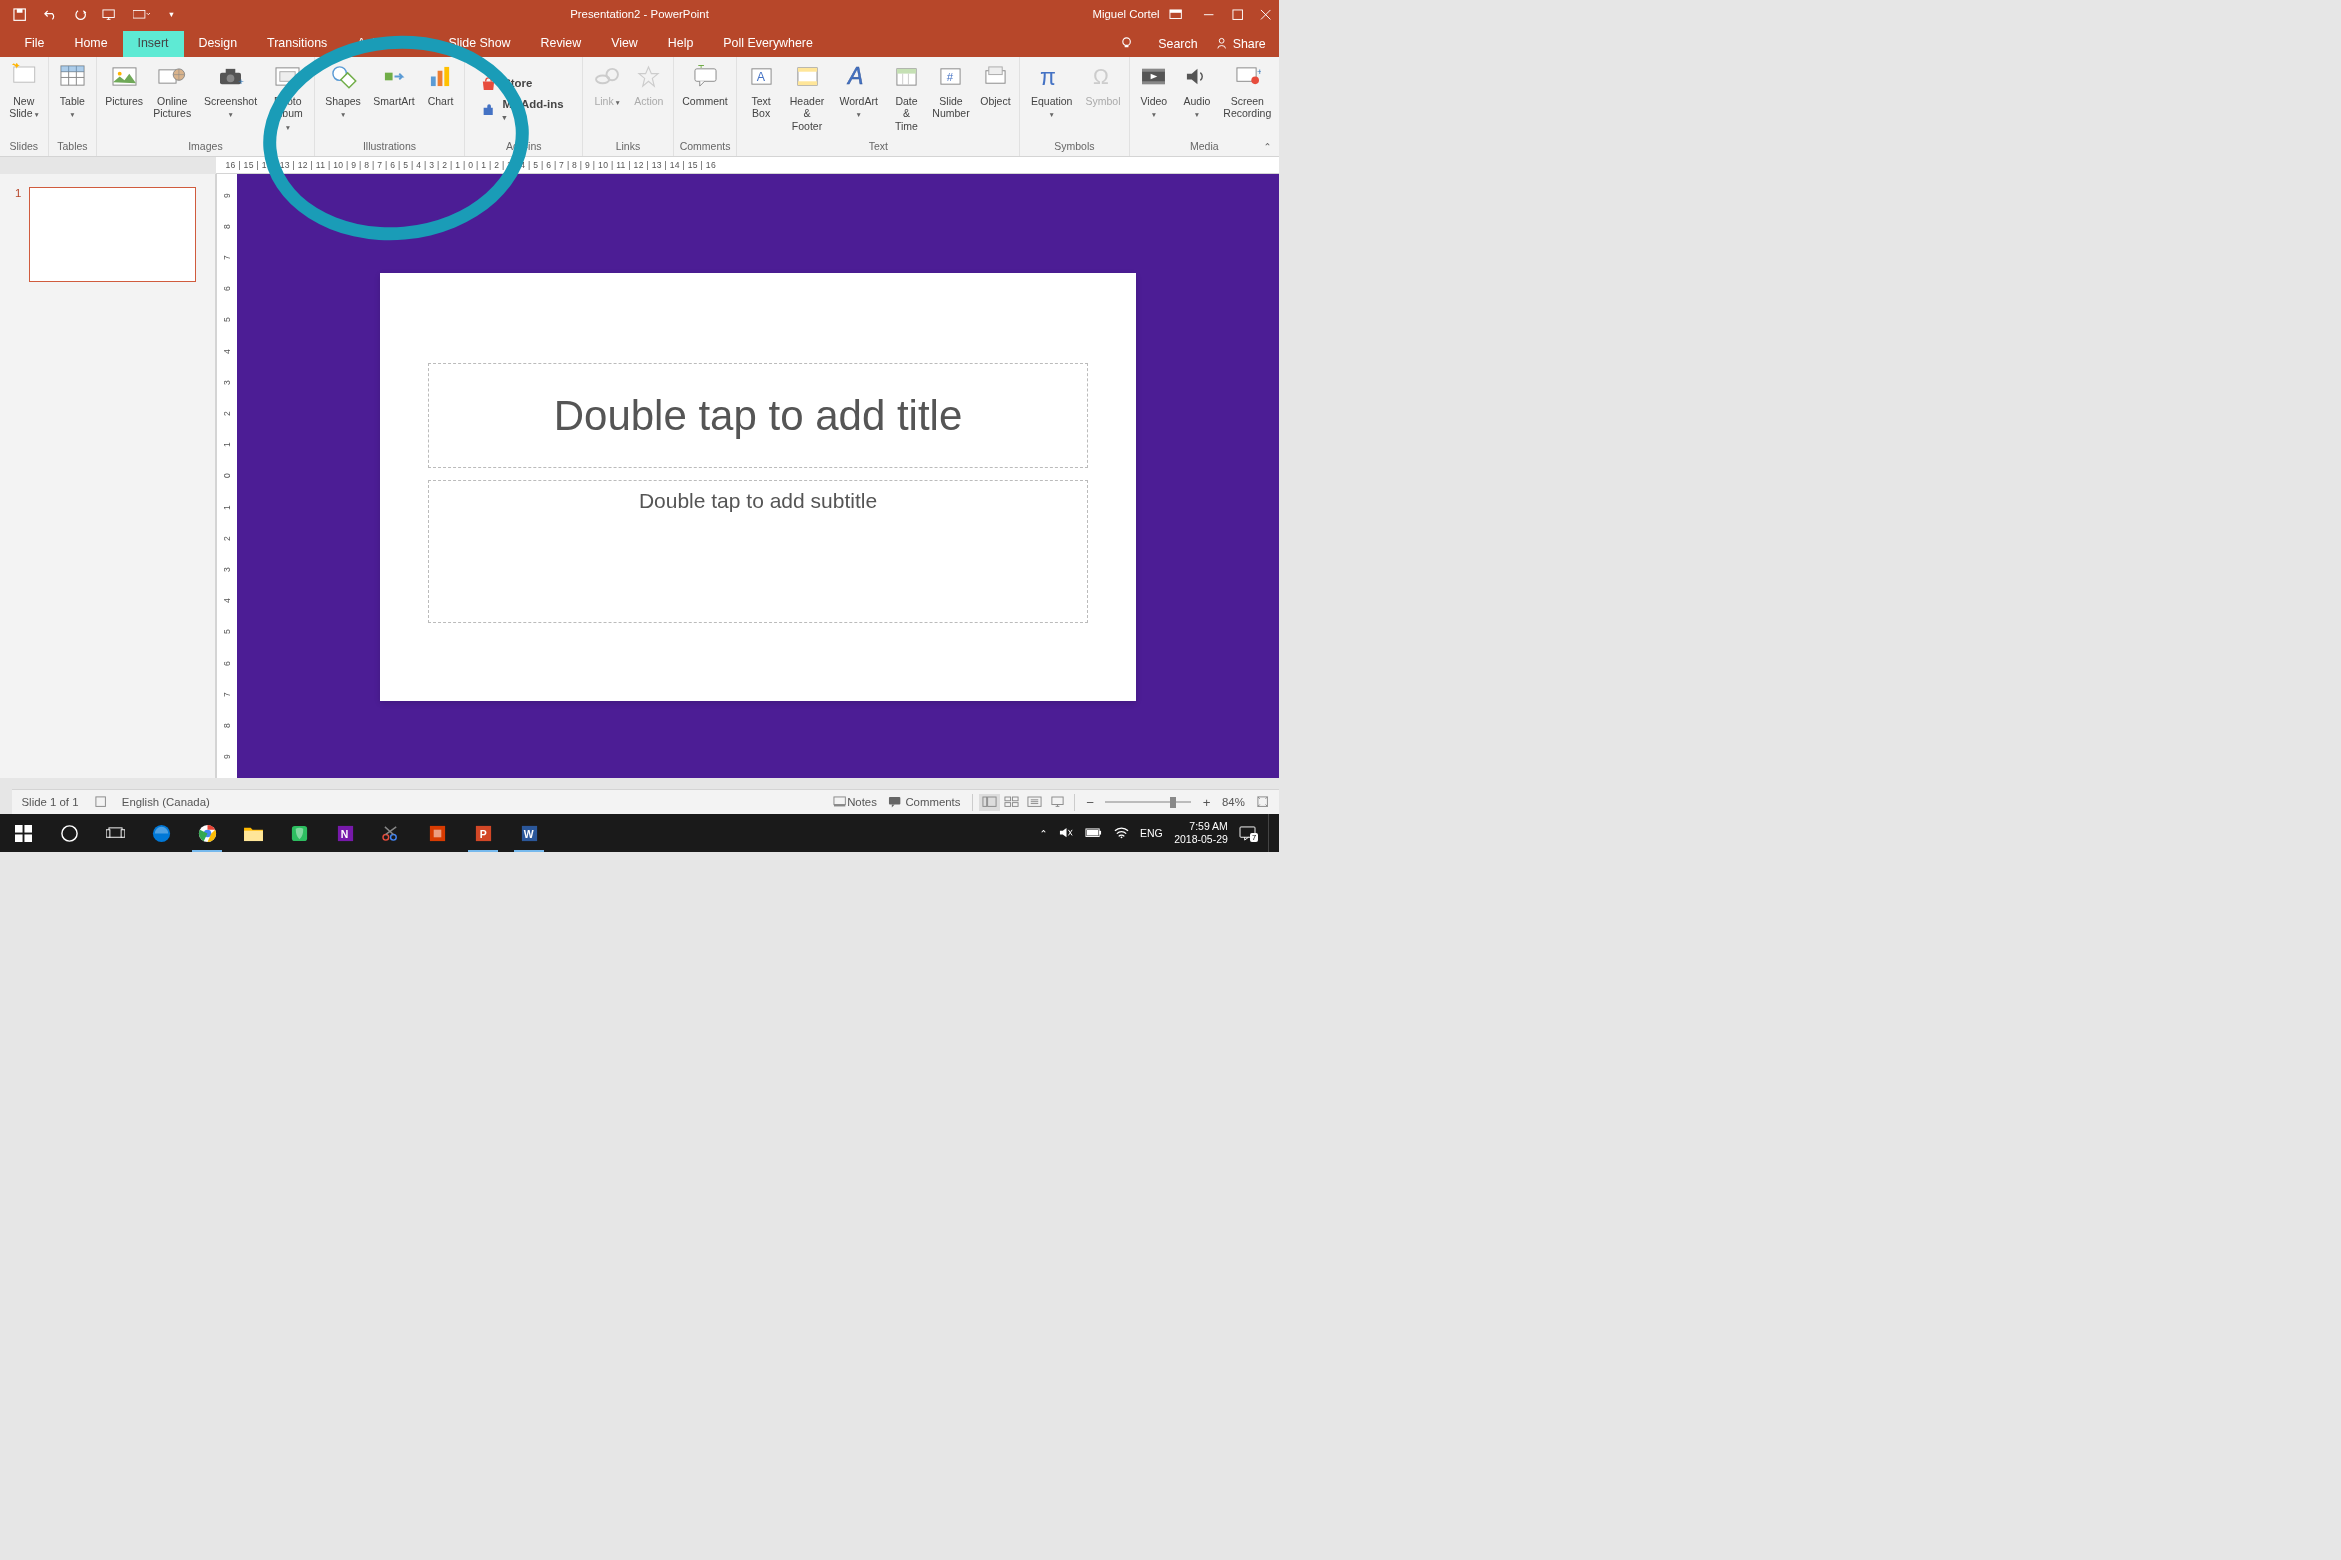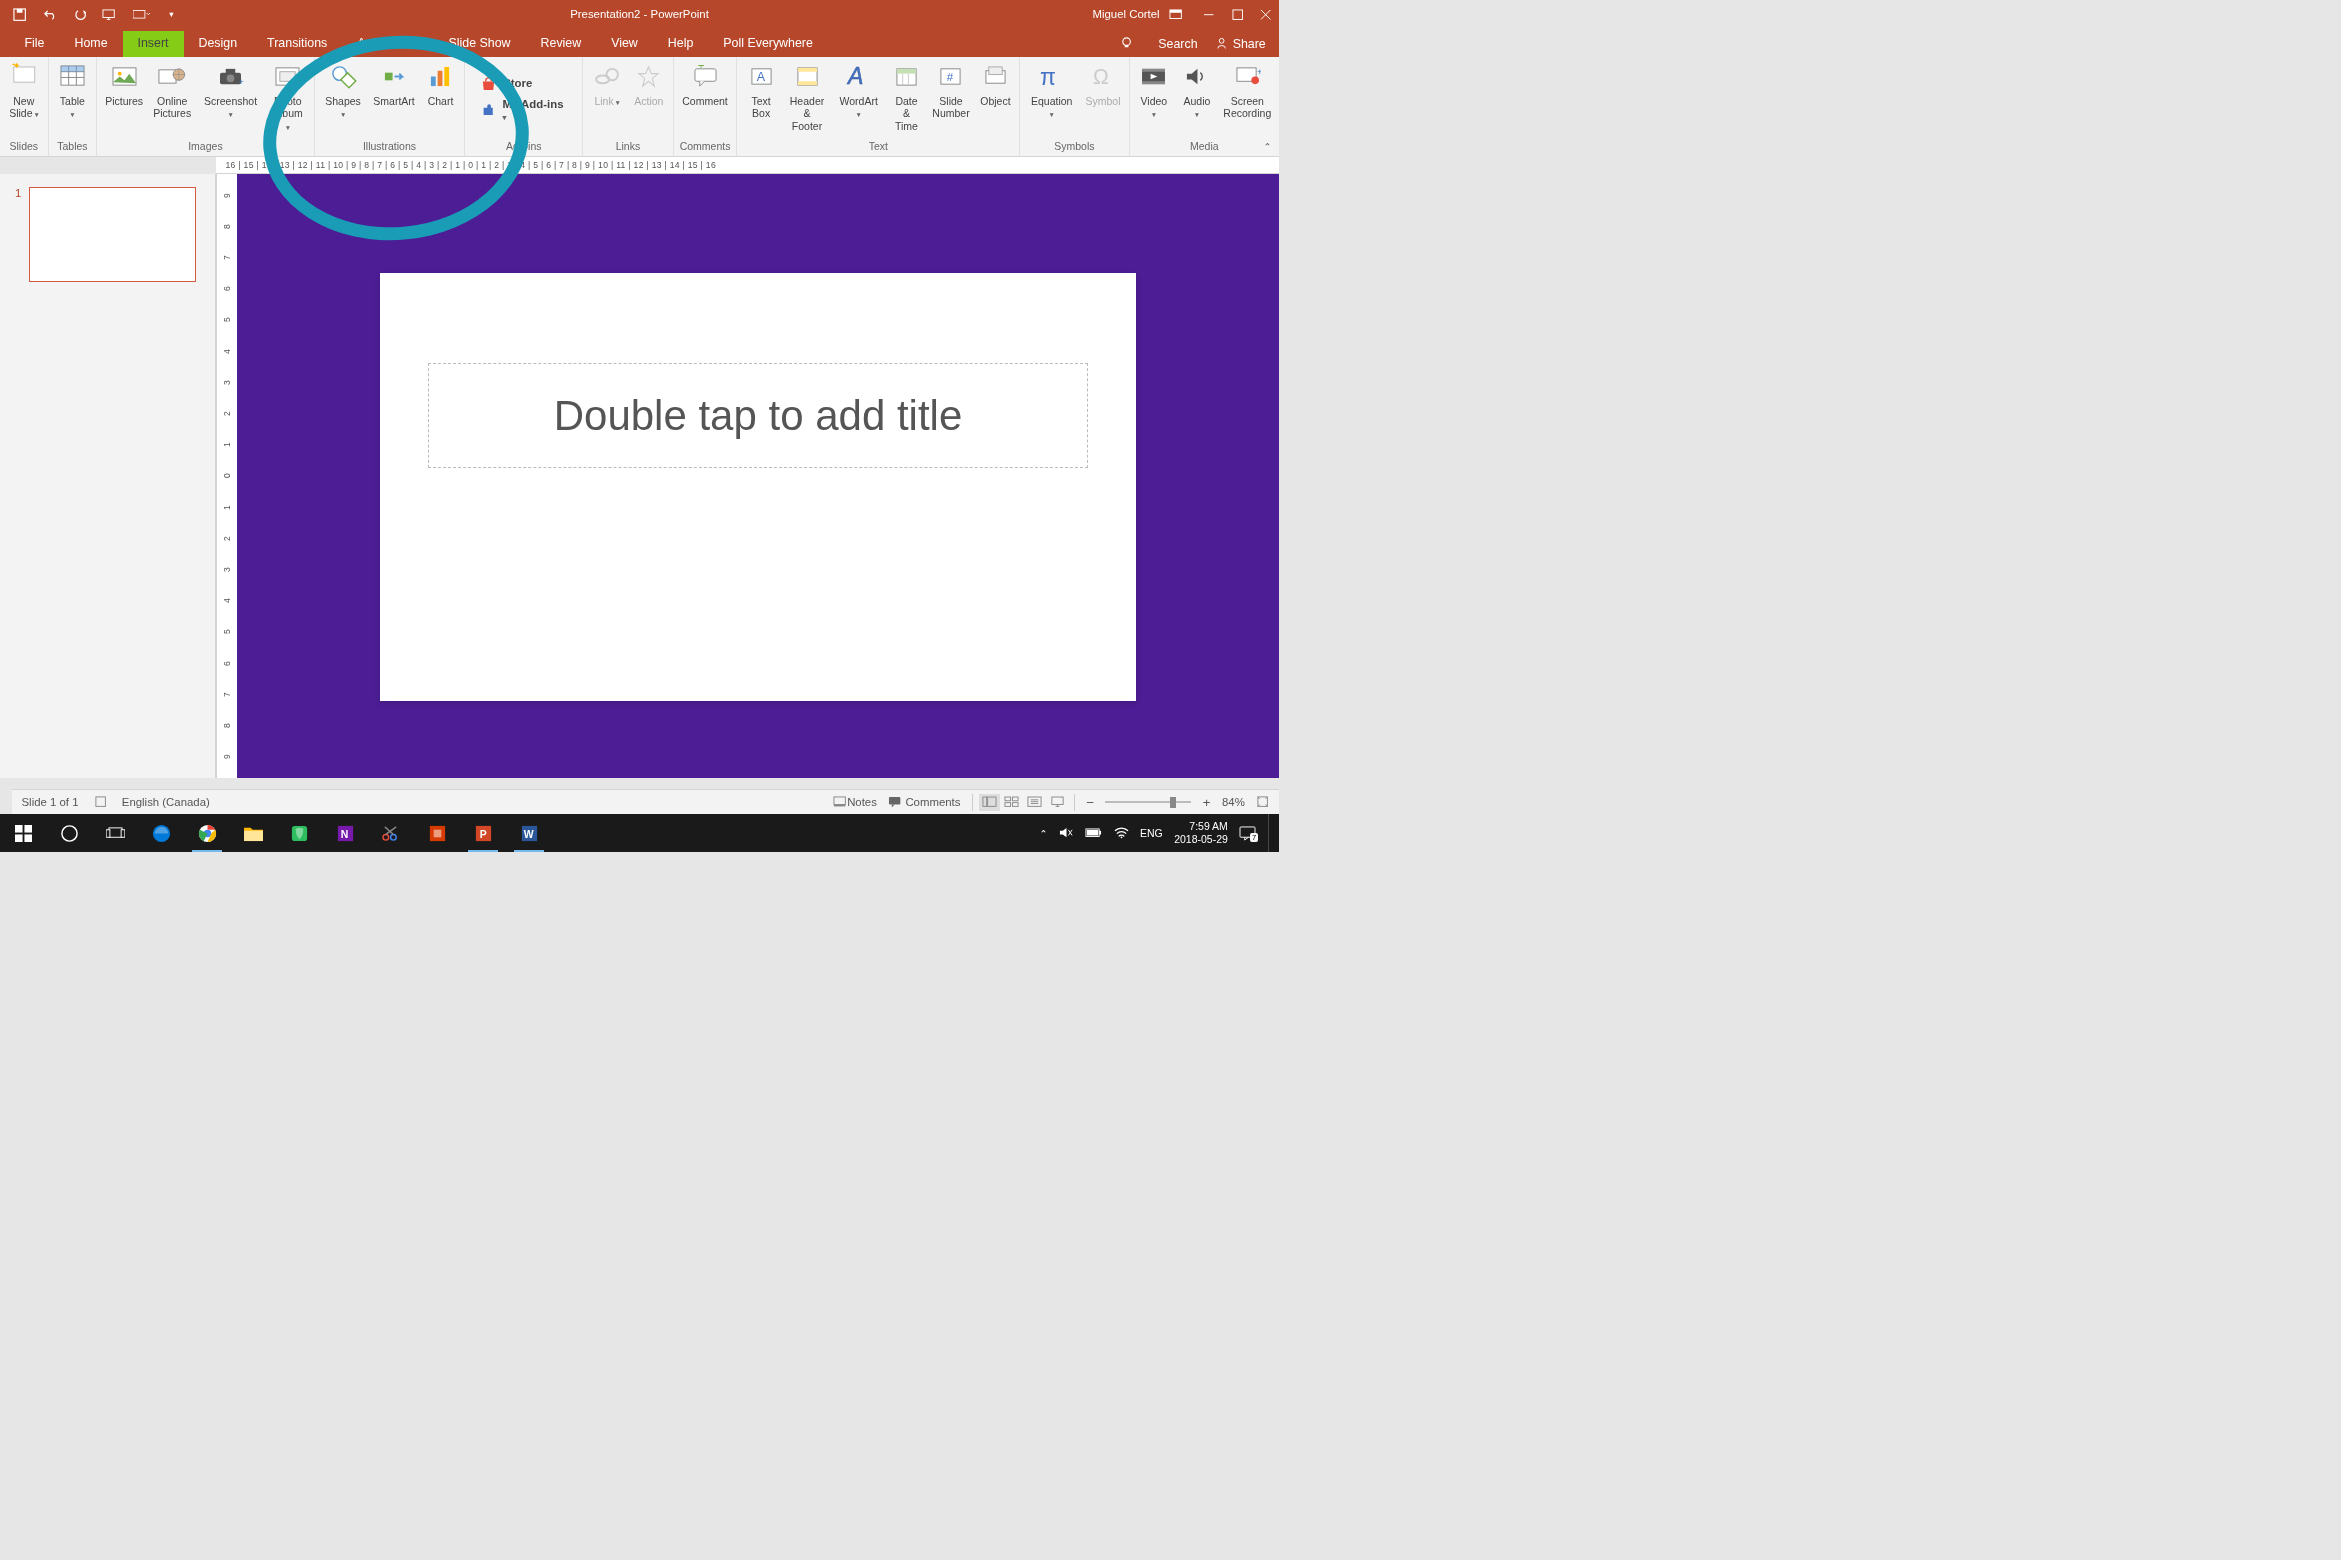--- a/index.html
+++ b/index.html
@@ -9,21 +9,21 @@
 .titlebar { background: #b7472a; height: 28.5px; display: flex; align-items: center; color: #fff; font-size: 11.4px; }
 .qat { display: flex; gap: 13.3px; padding-left: 11.4px; align-items: center; }
 .qat-item { width: 17px; height: 17px; display: flex; align-items: center; justify-content: center; cursor: pointer; }
 .title-center { position: absolute; left: 50%; transform: translateX(-50%); }
 .title-right { margin-left: auto; display: flex; align-items: center; gap: 9.5px; padding-right: 7.6px; }
 .win-btns { display: flex; gap: 17px; margin-left: 11.4px; }
 
 
 .tabstrip { background: #b7472a; height: 28.5px; display: flex; align-items: flex-end; padding-left: 9.5px; }
 .tab { padding: 5.7px 15px 6.7px; color: #fff; font-size: 12.4px; cursor: pointer; }
-.tab.active { background: #84cc16; color: #444; }
+.tab.active { background: #5eead4; color: #444; }
 .tab-right { margin-left: auto; display: flex; align-items: center; padding: 0 13.3px 5.7px 0; gap: 17px; color: #fff; font-size: 12.4px; }
 .tell-me { display: flex; align-items: center; gap: 23px; }
 
 
 .ribbon { background: #f3f3f3; height: 100px; display: flex; border-bottom: 1px solid #d4d4d4; position: relative; }
 .group { display: flex; flex-direction: column; border-right: 1px solid #e1e1e1; padding: 2.9px 3.8px 0; }
 .group-row { display: flex; gap: 1.9px; flex: 1; }
 .group-label { text-align: center; font-size: 10.5px; color: #666; padding: 2.9px 0 3.8px; }
 .rbtn { display: flex; flex-direction: column; align-items: center; justify-content: flex-start; padding: 1.9px 4.8px; cursor: pointer; font-size: 10.5px; color: #444; line-height: 1.2; text-align: center; min-width: 40px; }
 .rbtn.disabled { color: #aaa; }
@@ -498,20 +498,21 @@
       <span>4</span>
       <span>5</span>
       <span>6</span>
       <span>7</span>
       <span>8</span>
       <span>9</span>
   </div>
   <div class="canvas-area">
     <div class="slide">
       <div class="title-ph">Double tap to add title</div>
+      <div class="sub-ph">Double tap to add subtitle</div>
     </div>
   </div>
 </div>
 
 <div class="annotation-circle"></div>
 
 <div class="statusbar">
   <div class="status-left">
     <span>Slide 1 of 1</span>
     <span>

